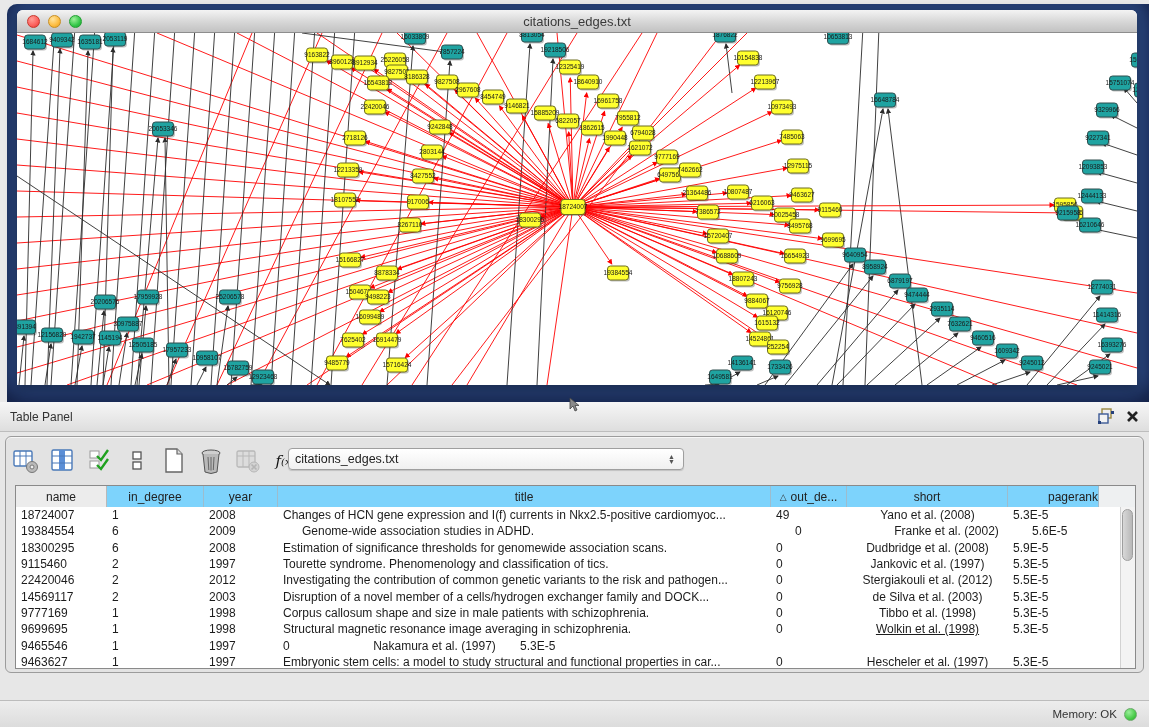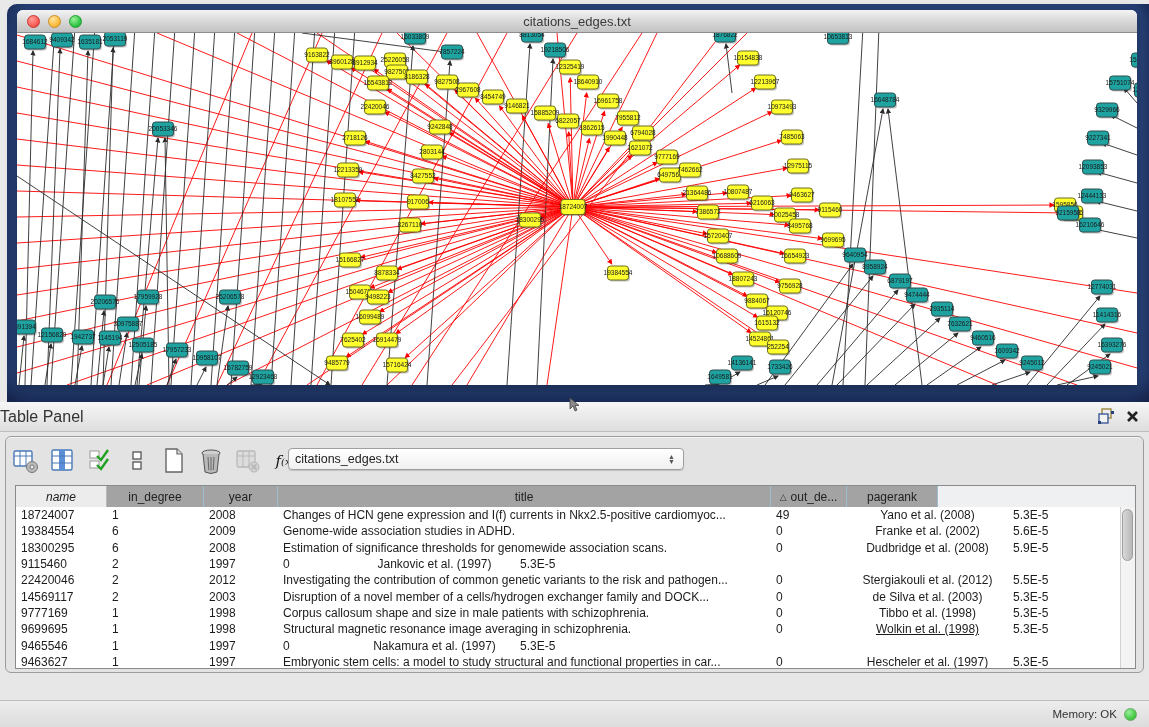--- a/index.html
+++ b/index.html
@@ -29,41 +29,41 @@
   .graph-canvas svg{display:block;}
 
   
   .cursor{position:absolute;left:569px;top:398px;z-index:50;}
 
   
   .table-panel{position:absolute;left:0;top:402px;width:1149px;height:298px;background:#e7e7e7;}
   .tp-header{position:absolute;left:0;top:0;width:100%;height:30px;
     background:linear-gradient(180deg,#f6f6f6,#dedede);border-bottom:1px solid #bdbdbd;
     display:flex;align-items:center;}
-  .tp-title{font-size:16px;color:#333;}
+  .tp-title{margin-left:10px;font-size:12px;color:#333;}
   .tp-header-icons{position:absolute;right:10px;top:6px;display:flex;gap:12px;align-items:center;}
 
   .tp-body{position:absolute;left:5px;top:34px;width:1139px;height:237px;
     background:#e3e3e3;border:1px solid #9c9c9c;border-radius:6px;
     box-shadow:inset 0 1px 0 rgba(255,255,255,.7);}
   .toolbar{position:absolute;left:6px;top:6px;height:36px;display:flex;align-items:center;gap:9px;}
   .tool{width:28px;height:28px;display:flex;align-items:center;justify-content:center;}
   .fx{font-family:"DejaVu Serif",serif;font-style:italic;font-size:15px;color:#111;}
   .fx small{font-size:10px;}
   .dropdown{position:absolute;left:282px;top:11px;width:396px;height:22px;
     background:linear-gradient(180deg,#ffffff,#f0f0f0);border:1px solid #9f9f9f;border-radius:4px;
     display:flex;align-items:center;font-size:12.5px;color:#222;padding:0 6px;
     box-shadow:0 1px 1px rgba(0,0,0,.15);}
   .dropdown .val{flex:1;}
   .stepper{display:flex;flex-direction:column;line-height:5px;font-size:7px;color:#555;padding-right:2px;}
 
   .table-wrap{position:absolute;left:9px;top:48px;width:1121px;height:184px;
     background:#fff;border:1px solid #8a8a8a;overflow:hidden;}
   .thead{display:flex;height:21px;border-bottom:1px solid #8aa8bd;}
-  .th{height:21px;background:#a3a3a3;border-right:1px solid #9dbccd;
+  .th{height:21px;background:#7dd3fc;border-right:1px solid #9dbccd;
     font-size:12px;color:#222;display:flex;align-items:center;justify-content:center;
     overflow:hidden;white-space:nowrap;flex:0 0 auto;}
   .th:first-child{background:#ececec;border-right:1px solid #b9b9b9;}
   .th .sort{font-size:9px;margin-right:4px;color:#333;}
   .th-fill{flex:1;background:#eef0f1;border-right:none;}
   .tbody{position:absolute;left:0;top:21px;right:15px;bottom:0;background:#fff;}
   .tr{display:flex;height:16.3px;align-items:center;}
   .td{font-size:12px;color:#1c1c1c;white-space:nowrap;overflow:hidden;
     padding-left:5px;flex:0 0 auto;}
   .td.center{text-align:center;padding-left:0;}
@@ -752,73 +752,77 @@
     <div class="dropdown">
       <span class="val">citations_edges.txt</span>
       <span class="stepper">
           <span>▲</span>
           <span>▼</span>
         </span>
     </div>
 
     <div class="table-wrap">
       <div class="thead" id="thead">
-          <div class="th" style="width: 91px; font-style: italic;">
+          <div class="th" style="width: 91px;">
             <span>name</span>
           </div>
           <div class="th" style="width: 97px;">
             <span>in_degree</span>
           </div>
           <div class="th" style="width: 74px;">
             <span>year</span>
           </div>
           <div class="th" style="width: 493px;">
             <span>title</span>
           </div>
           <div class="th" style="width: 76px;">
             <span class="sort">△</span>
             <span>out_de...</span>
           </div>
-          <div class="th" style="width: 91px;">
+          <div class="th" style="width: 161px;">
+            <span>short</span>
+          </div>
+          <div class="th" style="width: 91px; justify-content: flex-end;">
             <span>pagerank</span>
           </div>
           <div class="th th-fill"></div>
         </div>
       <div class="tbody" id="tbody">
           <div class="tr">
             <div class="td" style="width: 91px;">18724007</div>
             <div class="td" style="width: 97px;">1</div>
             <div class="td" style="width: 74px;">2008</div>
             <div class="td" style="width: 493px;">Changes of HCN gene expression and I(f) currents in Nkx2.5-positive cardiomyoc...</div>
             <div class="td" style="width: 76px;">49</div>
             <div class="td center" style="width: 161px;">Yano et al. (2008)</div>
             <div class="td" style="width: 91px;">5.3E-5</div>
           </div>
           <div class="tr">
             <div class="td" style="width: 91px;">19384554</div>
             <div class="td" style="width: 97px;">6</div>
             <div class="td" style="width: 74px;">2009</div>
-            <div class="td" style="width: 493px;">Genome-wide association studies in ADHD.</div>
+            <div class="td" style="width: 493px; margin-left: 19px;">Genome-wide association studies in ADHD.</div>
             <div class="td" style="width: 76px;">0</div>
             <div class="td center" style="width: 161px;">Franke et al. (2002)</div>
             <div class="td" style="width: 91px;">5.6E-5</div>
           </div>
           <div class="tr">
             <div class="td" style="width: 91px;">18300295</div>
             <div class="td" style="width: 97px;">6</div>
             <div class="td" style="width: 74px;">2008</div>
             <div class="td" style="width: 493px;">Estimation of significance thresholds for genomewide association scans.</div>
             <div class="td" style="width: 76px;">0</div>
             <div class="td center" style="width: 161px;">Dudbridge et al. (2008)</div>
             <div class="td" style="width: 91px;">5.9E-5</div>
           </div>
           <div class="tr">
             <div class="td" style="width: 91px;">9115460</div>
             <div class="td" style="width: 97px;">2</div>
             <div class="td" style="width: 74px;">1997</div>
+            <div class="td" style="width: 493px;">Tourette syndrome. Phenomenology and classification of tics.</div>
             <div class="td" style="width: 76px;">0</div>
             <div class="td center" style="width: 161px;">Jankovic et al. (1997)</div>
             <div class="td" style="width: 91px;">5.3E-5</div>
           </div>
           <div class="tr">
             <div class="td" style="width: 91px;">22420046</div>
             <div class="td" style="width: 97px;">2</div>
             <div class="td" style="width: 74px;">2012</div>
             <div class="td" style="width: 493px;">Investigating the contribution of common genetic variants to the risk and pathogen...</div>
             <div class="td" style="width: 76px;">0</div>

